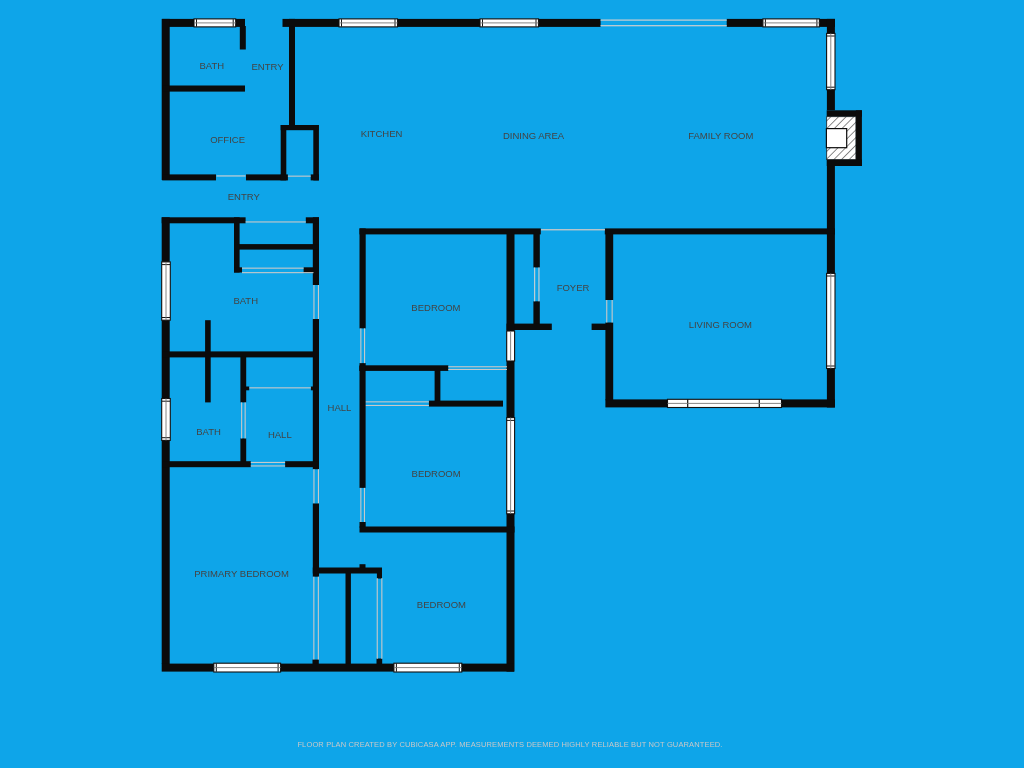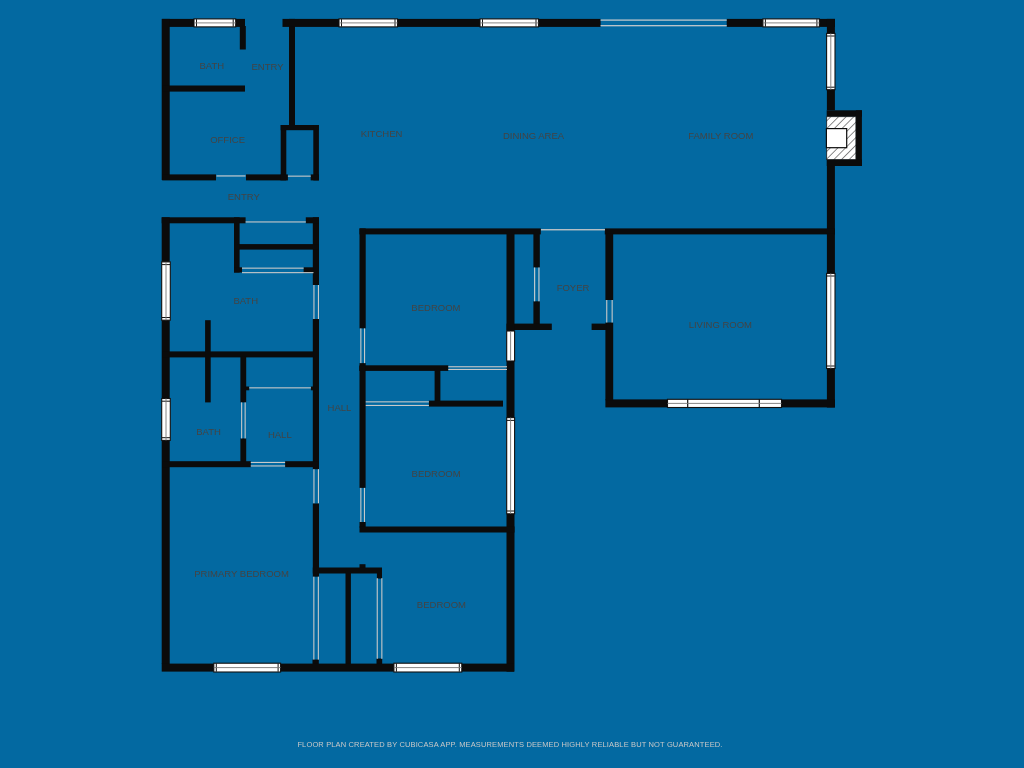--- a/index.html
+++ b/index.html
@@ -1,16 +1,16 @@
 <!DOCTYPE html>
 <html><head>
 <meta charset="utf-8">
 <style>
   html,body{margin:0;padding:0;background:#ffffff;}
-  .page{width:1024px;height:768px;position:relative;overflow:hidden;background:#0369a1;filter:blur(0px);}
+  .page{width:1024px;height:768px;position:relative;overflow:hidden;background:#0ea5e9;filter:blur(0px);}
   text{font-family:"Liberation Sans", sans-serif;fill:#444444;font-size:9.5px;letter-spacing:0px;}
 </style>
 </head>
 <body>
 
 <div class="page">
 <svg width="1024" height="768" viewBox="0 0 1024 768">
 <defs>
   <pattern id="hatch" width="5.4" height="5.4" patternTransform="rotate(45)" patternUnits="userSpaceOnUse">
     <rect width="5.4" height="5.4" fill="#ffffff"></rect>

